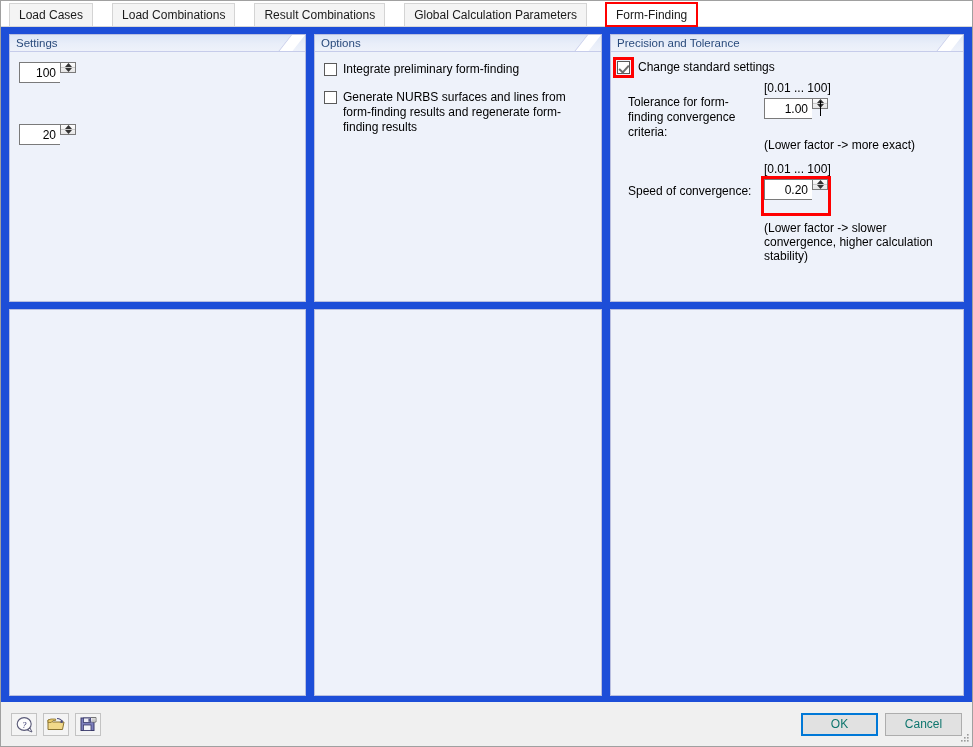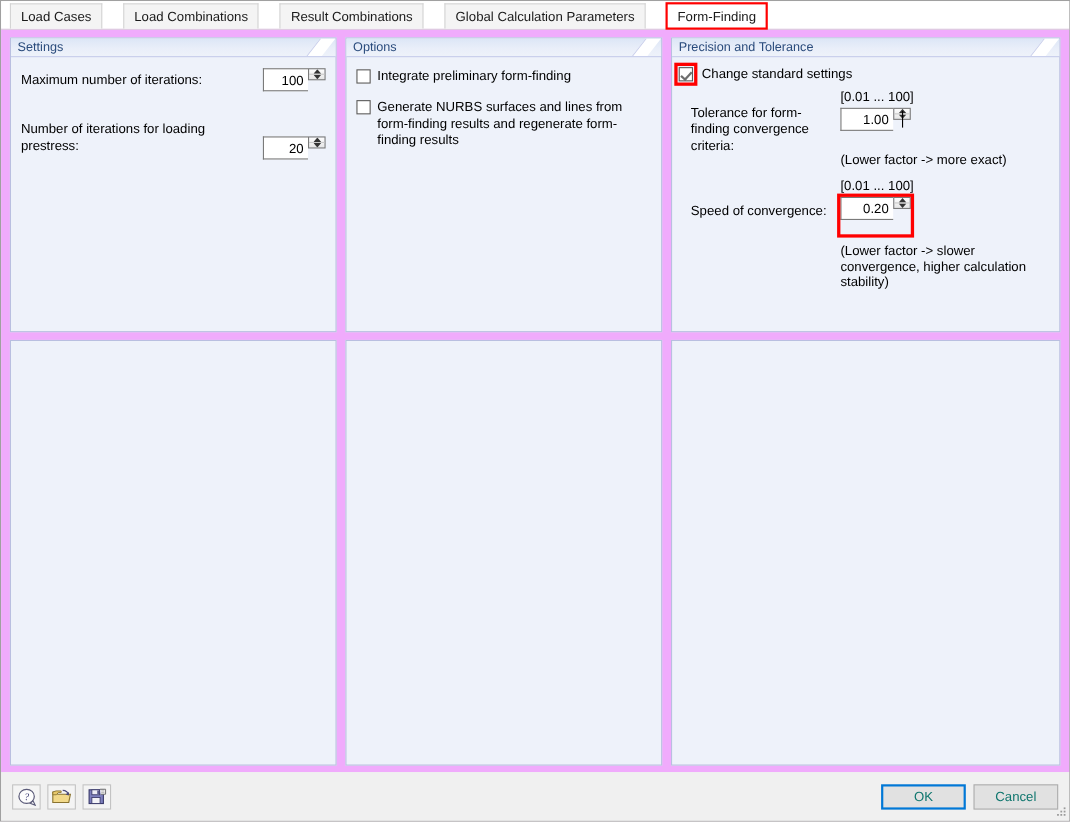--- a/index.html
+++ b/index.html
@@ -80,21 +80,21 @@
     outline: 2px solid #ff0000;
     outline-offset: -1px;
     z-index: 5;
     background: #ffffff;
     border-color: #ffffff;
   }
 
   
   .content {
     flex: 1 1 auto;
-    background: #f0abfc;
+    background: #1d4ed8;
     border-top: 1px solid #d8d8d8;
     padding: 7px 8px 6px 8px;
     display: flex;
     flex-direction: column;
     gap: 7px;
     overflow: hidden;
   }
   .panel-row {
     display: flex;
     gap: 8px;
@@ -345,40 +345,38 @@
 
   <div class="content">
 
     <div class="panel-row top">
 
       <div class="panel first">
         <div class="panel-header">Settings</div>
         <div class="panel-body">
 
           <div class="field-row">
-            <div class="field-label">Maximum number of iterations:</div>
             <div class="spin">
               <input type="text" readonly="" value="100" style="">
               <div class="spin-btns">
                 <div class="spin-btn">
                   <svg width="7" height="4" viewBox="0 0 7 4">
                       <path d="M3.5 0 L7 4 L0 4 Z" fill="#333"></path>
                     </svg>
                 </div>
                 <div class="spin-btn">
                   <svg width="7" height="4" viewBox="0 0 7 4">
                       <path d="M3.5 4 L0 0 L7 0 Z" fill="#333"></path>
                     </svg>
                 </div>
               </div>
             </div>
           </div>
 
           <div class="field-row" style="margin-top:6px;">
-            <div class="field-label two-line">Number of iterations for loading prestress:</div>
             <div class="spin" style="margin-top:14px;">
               <input type="text" readonly="" value="20" style="">
               <div class="spin-btns">
                 <div class="spin-btn">
                   <svg width="7" height="4" viewBox="0 0 7 4">
                       <path d="M3.5 0 L7 4 L0 4 Z" fill="#333"></path>
                     </svg>
                 </div>
                 <div class="spin-btn">
                   <svg width="7" height="4" viewBox="0 0 7 4">

